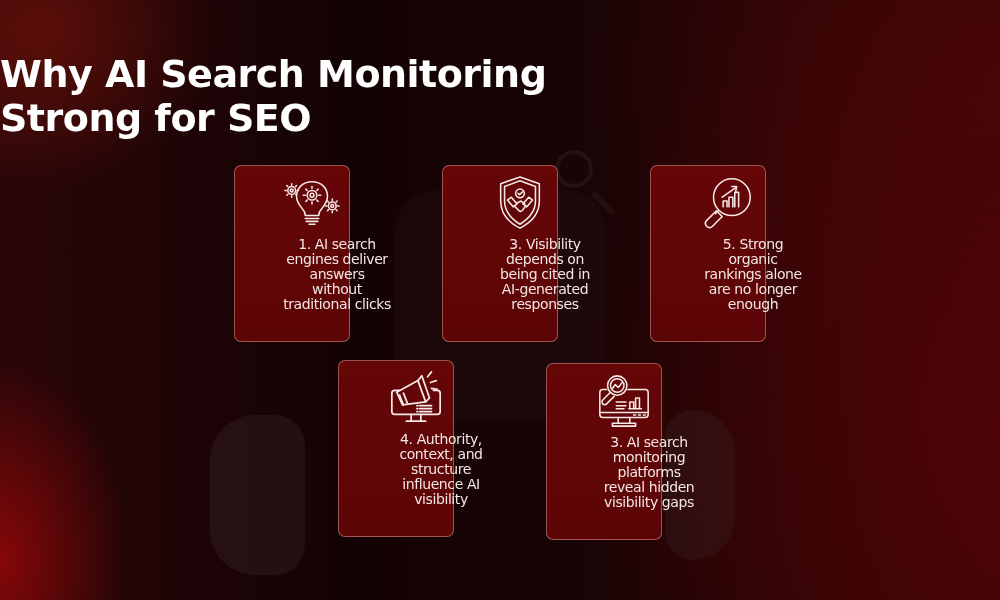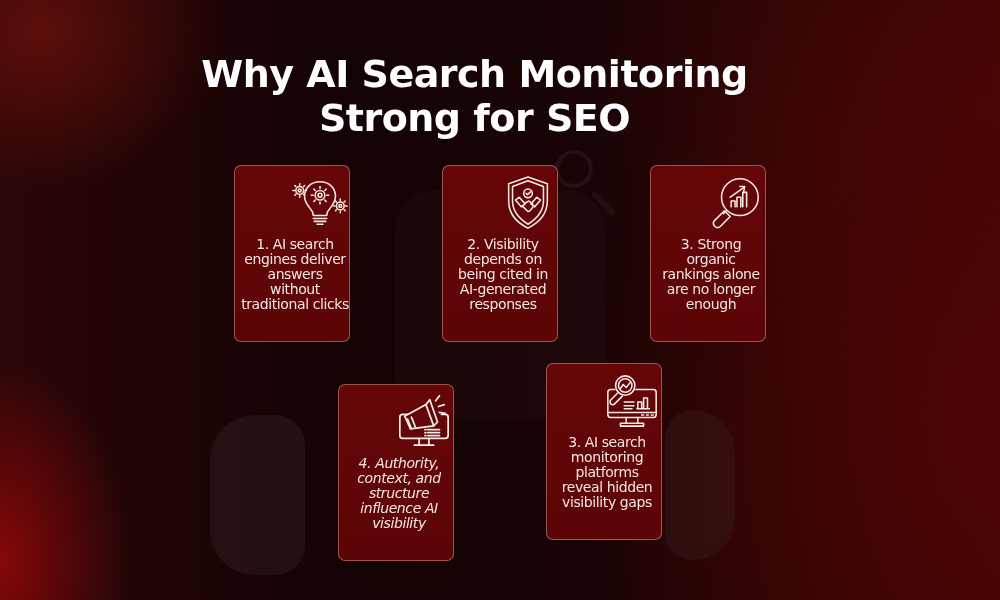--- a/index.html
+++ b/index.html
@@ -32,48 +32,48 @@
       position: absolute; left: 210px; top: 415px; width: 95px; height: 160px;
       border-radius: 45px 30px 30px 45px; background: rgba(70,50,50,0.28);
     }
     .bg-hand-right {
       position: absolute; left: 665px; top: 410px; width: 70px; height: 150px;
       border-radius: 30px 45px 45px 30px; background: rgba(70,50,50,0.22);
     }
 
     .title {
       position: absolute; left: 0; top: 52px; width: 949px;
-      text-align: center; color: #ffffff;
+      text-align: left; color: #ffffff;
       font-family: "DejaVu Sans", sans-serif; font-weight: bold;
       font-size: 38px; line-height: 44px; letter-spacing: -0.5px;
     }
 
     .card {
       position: absolute; width: 116px; height: 177px;
       background: linear-gradient(180deg, #650607 0%, #5c0506 100%);
       border: 1px solid rgba(210,150,140,0.55);
       border-radius: 7px;
-      display: flex; flex-direction: column; align-items: flex-end;
+      display: flex; flex-direction: column; align-items: flex-start;
       padding-top: 8px;
       padding-left: 48px;
     }
     .card .icon {
       width: 58px; height: 58px; display: flex; align-items: center; justify-content: center;
     }
     .card .icon svg { width: 58px; height: 58px; }
     .card .text {
       margin-top: 5px; width: 108px; color: #f4e6e3; text-align: center;
       font-family: "DejaVu Sans", sans-serif; font-size: 14px; line-height: 15px;
       letter-spacing: -0.4px;
     }
 
     #card-1 { left: 234px; top: 165px; }
     #card-2 { left: 442px; top: 165px; }
     #card-3 { left: 650px; top: 165px; }
-    #card-4 { left: 338px; top: 384px; font-style: italic; }
+    #card-4 { left: 338px; top: 360px; }
     #card-5 { left: 546px; top: 363px; }
   </style>
 </head>
 <body>
 
 <div class="bg-art">
   <div class="bg-blob" style="left:395px;top:190px;width:210px;height:230px;"></div>
   <div class="bg-magnifier"></div>
   <div class="bg-hand-left"></div>
   <div class="bg-hand-right"></div>
@@ -115,37 +115,37 @@
       <path d="M30 3 L50 10 L50 28 C50 42 40 51 30 56 C20 51 10 42 10 28 L10 10 Z"></path>
       <path d="M30 7 L46 13 L46 28 C46 40 38 47 30 52 C22 47 14 40 14 28 L14 13 Z"></path>
       <circle cx="30" cy="20" r="4.5"></circle>
       <path d="M28 20 L29.5 21.5 L32.5 18.5"></path>
       <path d="M17 27 L21 24 L27 31 L23 34 Z"></path>
       <path d="M43 27 L39 24 L33 31 L37 34 Z"></path>
       <path d="M24 33 L29 38 C30 39 32 39 33 37 L36 33"></path>
       <path d="M27 30 L31 28 L35 31"></path>
     </svg>
   </div>
-  <div class="text">2. Visibility depends on being cited in AI-generated responses</div>
+  <div class="text">3. Visibility depends on being cited in AI-generated responses</div>
 </div>
 
 <div class="card" id="card-3">
   <div class="icon">
     <svg viewBox="0 0 60 60" fill="none" stroke="#f6e9e6" stroke-width="1.6" stroke-linejoin="round" stroke-linecap="round">
       <circle cx="34" cy="24" r="19"></circle>
       <path d="M20 38 L17 41"></path>
       <path d="M18 38 L8 48 C6 50 6 52 8 54 C10 56 12 56 14 54 L24 44 Z"></path>
       <path d="M25 34 L25 28 L29 28 L29 34"></path>
       <path d="M31 34 L31 24 L35 24 L35 34"></path>
       <path d="M37 34 L37 19 L41 19 L41 34"></path>
       <path d="M24 24 L38 14"></path>
       <path d="M34 13 L39 13 L38 18"></path>
     </svg>
   </div>
-  <div class="text">3. Strong organic rankings alone are no longer enough</div>
+  <div class="text">5. Strong organic rankings alone are no longer enough</div>
 </div>
 
 <div class="card" id="card-4">
   <div class="icon">
     <svg viewBox="0 0 60 60" fill="none" stroke="#f6e9e6" stroke-width="1.8" stroke-linejoin="round" stroke-linecap="round">
       <path d="M14 22 L8 22 C6 22 5 23 5 25 L5 44 C5 46 6 47 8 47 L52 47 C54 47 55 46 55 44 L55 25 C55 23 54 22 52 22 L48 22"></path>
       <path d="M25 47 L25 53 M35 47 L35 53 M20 54 L40 54"></path>
       <path d="M10 24 L32 12 L40 34 L16 37 Z" fill="#620607"></path>
       <path d="M13 27 L17 37 M17 25 L21 35"></path>
       <path d="M32 12 L36 7 L44 30 L40 34"></path>

